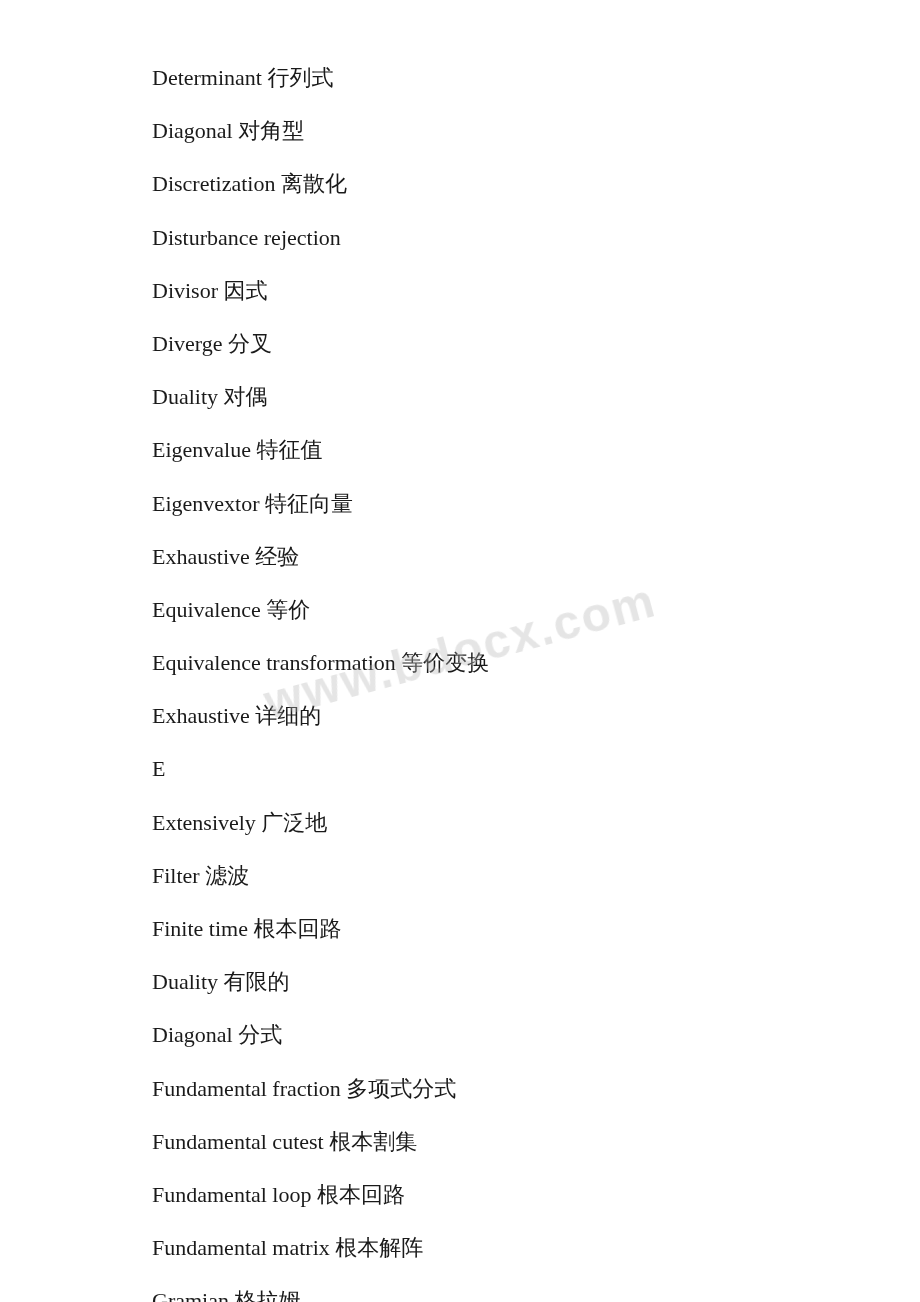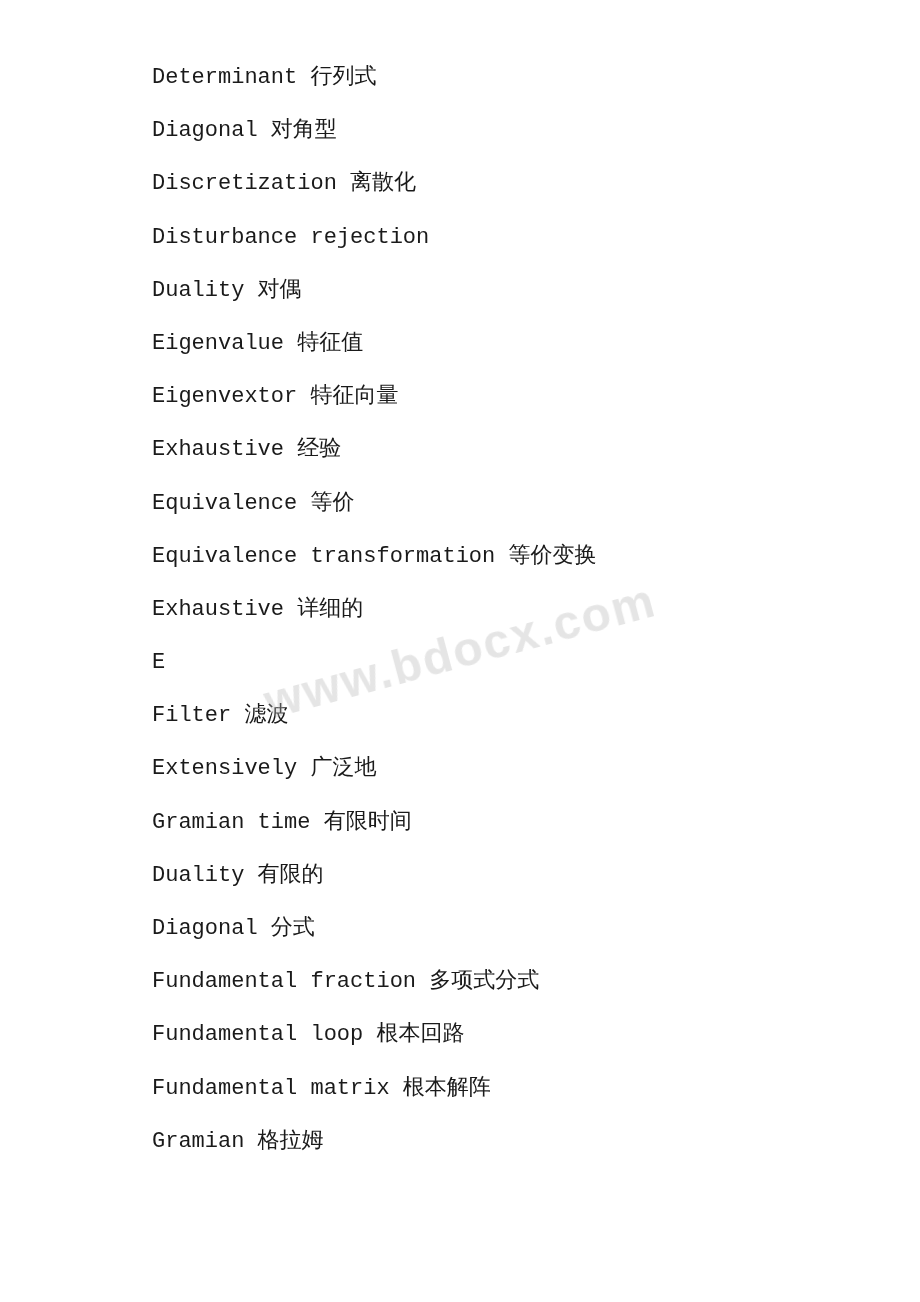--- a/index.html
+++ b/index.html
@@ -33,49 +33,51 @@
       letter-spacing: 2px;
     }
 
     .content {
       padding: 60px 152px 60px 152px;
     }
 
     .term-item {
       margin-bottom: 18px;
       line-height: 1.6;
-      font-family: Liberation Mono, monospace;
     }
 
     .term-item.section-letter {
       margin-top: 10px;
       margin-bottom: 18px;
     }
   </style>
 </head>
 <body>
 
 <div class="watermark">www.bdocx.com</div>
 
 <div class="content">
 
 <div class="term-item">Determinant 行列式</div>
     <div class="term-item">Diagonal 对角型</div>
     <div class="term-item">Discretization 离散化</div>
     <div class="term-item">Disturbance rejection</div>
+    <div class="term-item">Divisor 因式</div>
+    <div class="term-item">Diverge 分叉</div>
     <div class="term-item">Duality 对偶</div>
     <div class="term-item">Eigenvalue 特征值</div>
     <div class="term-item">Eigenvextor 特征向量</div>
     <div class="term-item">Exhaustive 经验</div>
     <div class="term-item">Equivalence 等价</div>
     <div class="term-item">Equivalence transformation 等价变换</div>
     <div class="term-item">Exhaustive 详细的</div>
     <div class="term-item section-letter">E</div>
+    <div class="term-item">Extensively 广泛地</div>
     <div class="term-item">Filter 滤波</div>
-    <div class="term-item">Extensively 广泛地</div>
-    <div class="term-item">Gramian time 有限时间</div>
+    <div class="term-item">Finite time 根本回路</div>
     <div class="term-item">Duality 有限的</div>
     <div class="term-item">Diagonal 分式</div>
     <div class="term-item">Fundamental fraction 多项式分式</div>
+    <div class="term-item">Fundamental cutest 根本割集</div>
     <div class="term-item">Fundamental loop 根本回路</div>
     <div class="term-item">Fundamental matrix 根本解阵</div>
     <div class="term-item">Gramian 格拉姆</div>
   </div>
 
 </body></html>

